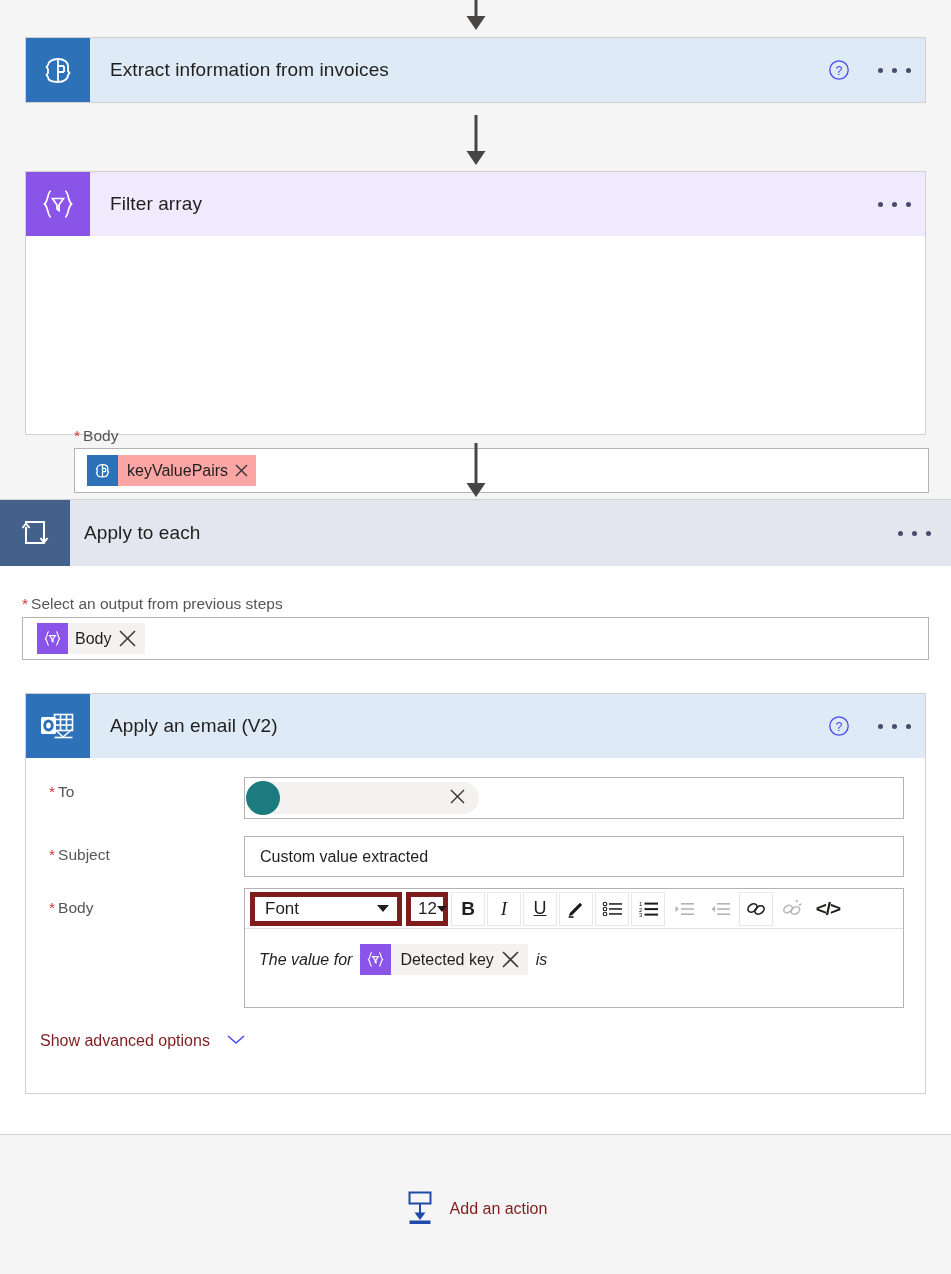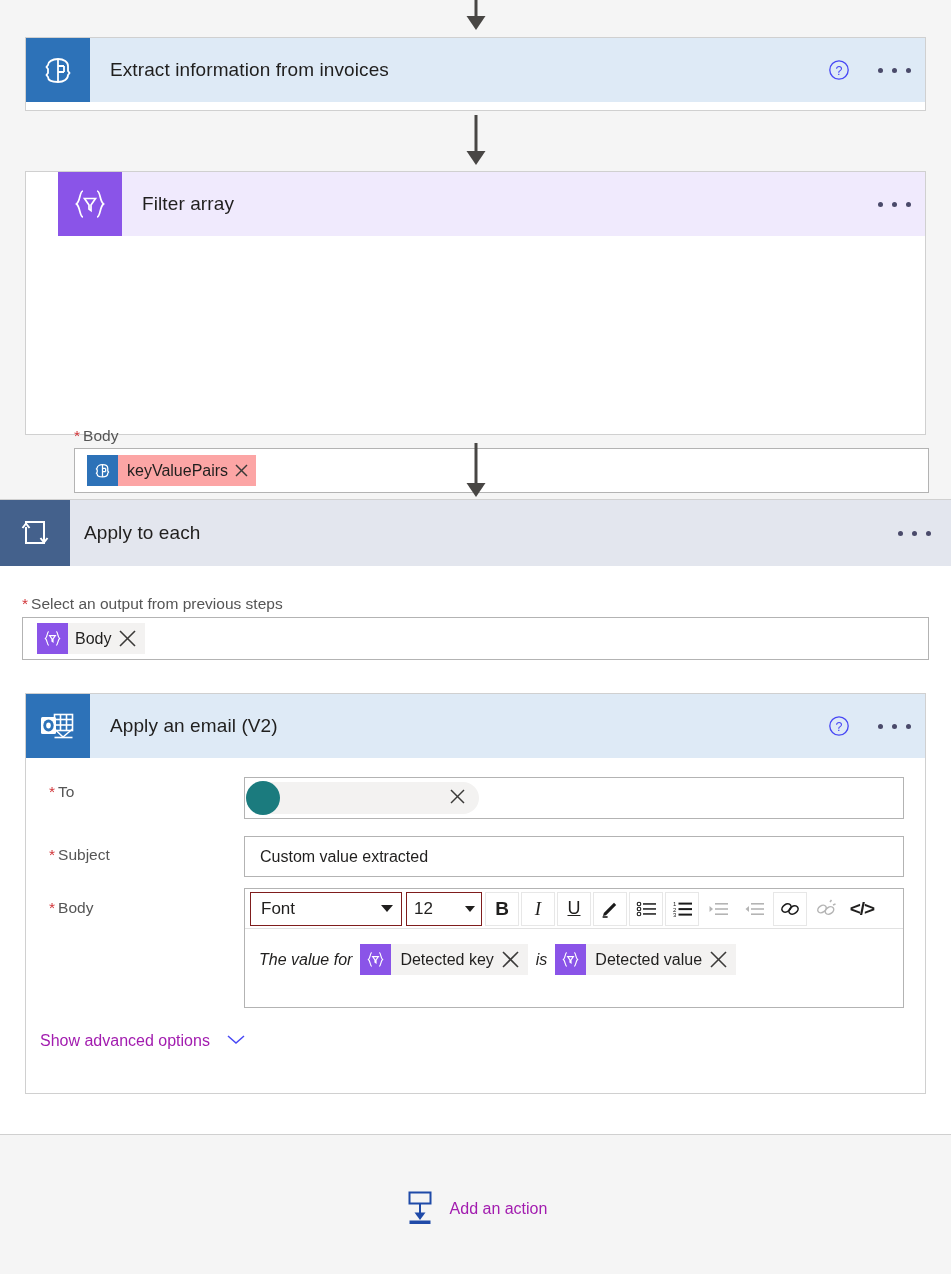--- a/index.html
+++ b/index.html
@@ -80,21 +80,21 @@
   }
   .token-ico.blue { background: #2d72b8; }
   .token-ico.purple { background: #8a54e8; }
   .token-label {
     font-size: 16px; color: #201f1e;
     padding: 0 6px 0 9px; white-space: nowrap;
   }
   .token-x { padding-right: 7px; display:flex; align-items:center; }
 
   .link {
-    color: #a21caf; font-size: 16px; cursor: pointer;
+    color: #7f1d1d; font-size: 16px; cursor: pointer;
     display: inline-flex; align-items: center; gap: 16px;
   }
 
   .dropdown {
     border: 1px solid #b3b3b3; background:#fff;
     display:flex; align-items:center; justify-content: space-between;
     padding: 0 13px 0 14px; font-size: 16px; color:#201f1e;
   }
 
   
@@ -108,21 +108,21 @@
   .rt-btn {
     height: 34px; min-width: 34px;
     display:flex; align-items:center; justify-content:center;
     border: 1px solid transparent;
     margin: 0 1px;
     font-size: 18px; color: #201f1e;
   }
   .rt-btn.boxed { border-color:#e7e7e7; }
   .rt-select {
     height: 34px; display:flex; align-items:center; justify-content: space-between;
-    border: 1px solid #7f1d1d; margin: 0 2px; padding: 0 8px 0 10px;
+    border: 5px solid #7f1d1d; margin: 0 2px; padding: 0 8px 0 10px;
     font-size: 17px; color:#201f1e;
   }
   .rt-body {
     padding: 15px 14px 18px 14px;
     font-size: 16px; color: #201f1e;
     display: flex; align-items: center; flex-wrap: wrap; gap: 0px;
     min-height: 60px;
   }
   .rt-body .txt { padding: 0 8px; font-style: italic; }
   .caret-dn { width: 0; height: 0; border-left: 6px solid transparent; border-right: 6px solid transparent; border-top: 7px solid #201f1e; }
@@ -141,21 +141,21 @@
 </head>
 <body>
 
 <div class="arrow" style="top:-16px;">
   <svg width="30" height="48" viewBox="0 0 30 48">
       <line x1="15" y1="0" x2="15" y2="36" stroke="#484644" stroke-width="3"></line>
       <path d="M15 46 L5.5 32 L24.5 32 Z" fill="#484644"></path>
     </svg>
 </div>
 
-<div class="card" style="left:25px; top:37px; width:901px; height:74px;">
+<div class="card" style="left:25px; top:37px; width:901px; height:66px;">
   <div class="card-header" style="background:#deeaf6;">
     <div class="card-icon" style="background:#2d72b8;">
       <svg width="36" height="36" viewBox="0 0 36 36" fill="none" stroke="#ffffff" stroke-width="1.8">
         <path d="M18 7 C12 7 8 10 8 13 L6.5 15 L8 17 L8 21 L6.5 23 L8 25 C8 28 12 30 18 30 C24 30 28 27 28 23 L29.5 21 L28 19 L28 14 C28 10 24 7 18 7 Z"></path>
         <line x1="18" y1="7" x2="18" y2="30"></line>
         <path d="M18 14 L24 14 M24 14 L24 20 M24 20 L18 20"></path>
       </svg>
     </div>
     <div class="card-title">Extract information from invoices</div>
     <div class="hdr-actions">
@@ -174,21 +174,21 @@
   </div>
 </div>
 
 <div class="arrow" style="top:115px;">
   <svg width="30" height="52" viewBox="0 0 30 52">
       <line x1="15" y1="0" x2="15" y2="40" stroke="#484644" stroke-width="3"></line>
       <path d="M15 50 L5.5 36 L24.5 36 Z" fill="#484644"></path>
     </svg>
 </div>
 
-<div class="card" style="left:25px; top:171px; width:901px; height:264px;padding-left:32px;">
+<div class="card" style="left:25px; top:171px; width:901px; height:264px;">
   <div class="card-header" style="background:#f0eafd;">
     <div class="card-icon" style="background:#8a54e8;">
       <svg width="40" height="36" viewBox="0 0 40 36" fill="none" stroke="#ffffff" stroke-width="1.7">
         <path d="M13 5 C9.5 5 10.5 15 6.5 18 C10.5 21 9.5 31 13 31"></path>
         <path d="M27 5 C30.5 5 29.5 15 33.5 18 C29.5 21 30.5 31 27 31"></path>
         <path d="M14.5 12.5 L25.5 12.5 L21 19 L21 24.5 L19 23 L19 19 Z"></path>
       </svg>
     </div>
     <div class="card-title">Filter array</div>
     <div class="hdr-actions">
@@ -370,21 +370,21 @@
     <div class="req-label" style="position:absolute; left:23px; top:205px;">
       <span class="ast">*</span><span>Body</span>
     </div>
 
     <div class="rt-wrap" style="position:absolute; left:218px; top:194px; width:660px; height:120px;">
       <div class="rt-toolbar">
         <div class="rt-select" style="width:152px;">
           <span>Font</span>
           <span class="caret-dn"></span>
         </div>
-        <div class="rt-select" style="width:76px; padding:0 6px 0 7px;">
+        <div class="rt-select" style="width:42px; padding:0 6px 0 7px;">
           <span>12</span>
           <span class="caret-dn" style="border-top-width:6px;border-left-width:5px;border-right-width:5px;"></span>
         </div>
         <div class="rt-btn boxed">
             <b style="font-size:19px;">B</b>
           </div>
         <div class="rt-btn boxed">
             <i style="font-family:'Liberation Serif',serif;font-size:19px;">I</i>
           </div>
         <div class="rt-btn boxed">
@@ -463,36 +463,20 @@
           </span>
           <span class="token-label">Detected key</span>
           <span class="token-x">
             <svg width="21" height="21" viewBox="0 0 21 21" stroke="#3b3a39" stroke-width="1.6">
                 <line x1="3" y1="3" x2="18" y2="18"></line>
                 <line x1="18" y1="3" x2="3" y2="18"></line>
               </svg>
           </span>
         </span>
         <span class="txt">is</span>
-        <span class="token">
-          <span class="token-ico purple">
-            <svg width="21" height="19" viewBox="0 0 40 36" fill="none" stroke="#ffffff" stroke-width="2.2">
-              <path d="M13 5 C9.5 5 10.5 15 6.5 18 C10.5 21 9.5 31 13 31"></path>
-              <path d="M27 5 C30.5 5 29.5 15 33.5 18 C29.5 21 30.5 31 27 31"></path>
-              <path d="M14.5 12.5 L25.5 12.5 L21 19 L21 24.5 L19 23 L19 19 Z"></path>
-            </svg>
-          </span>
-          <span class="token-label">Detected value</span>
-          <span class="token-x">
-            <svg width="21" height="21" viewBox="0 0 21 21" stroke="#3b3a39" stroke-width="1.6">
-                <line x1="3" y1="3" x2="18" y2="18"></line>
-                <line x1="18" y1="3" x2="3" y2="18"></line>
-              </svg>
-          </span>
-        </span>
       </div>
     </div>
 
     <div class="link" style="position:absolute; left:14px; top:338px;">
       <span>Show advanced options</span>
       <span>
         <svg width="20" height="13" viewBox="0 0 20 13" fill="none" stroke="#4747f5" stroke-width="1.5">
             <path d="M2 3 L10 10 L18 3"></path>
           </svg>
       </span>

